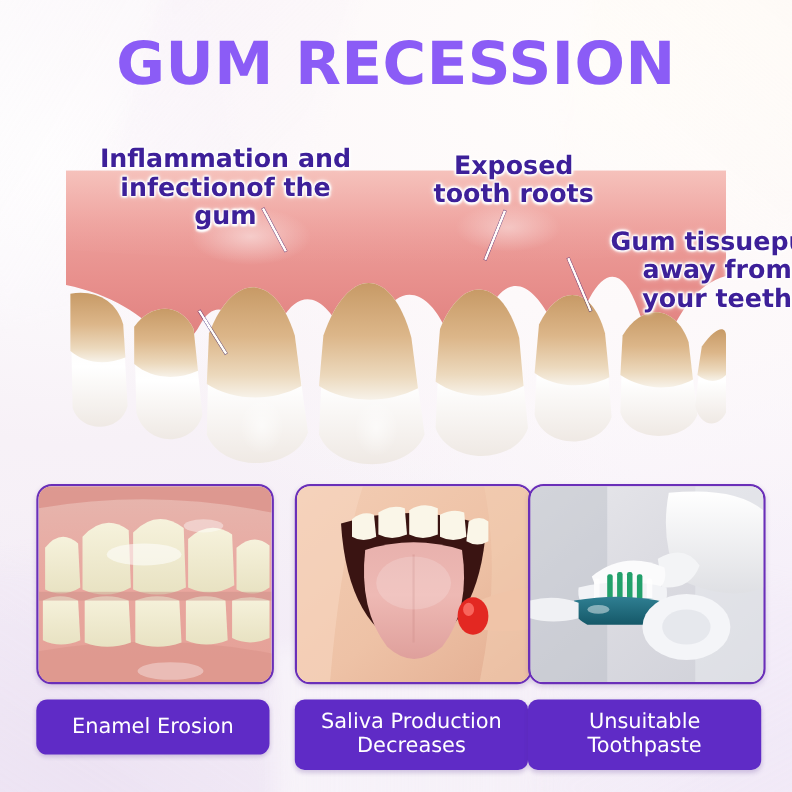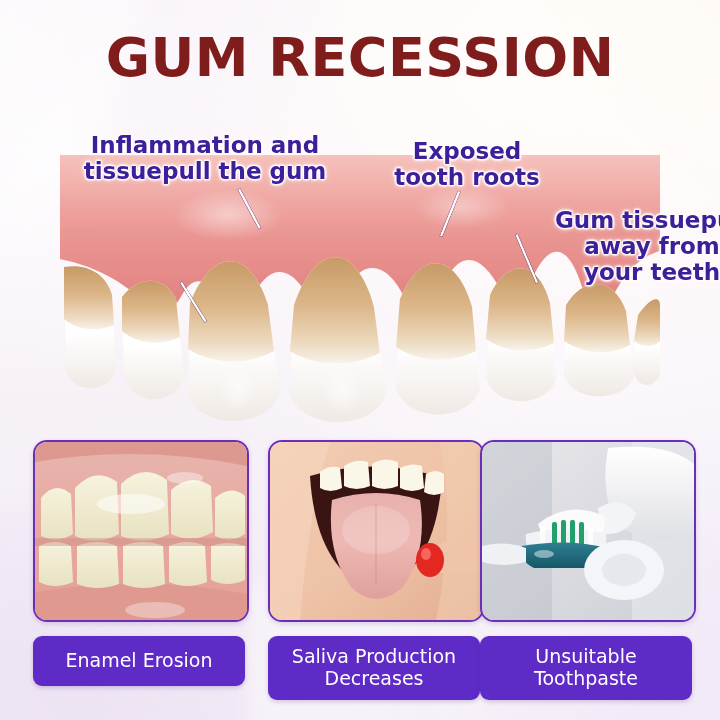--- a/index.html
+++ b/index.html
@@ -36,21 +36,21 @@
       background:linear-gradient(320deg,rgba(231,219,243,.5),rgba(255,255,255,0));
       transform:rotate(12deg);filter:blur(10px);}
   .s6{left:250px;bottom:-30px;width:240px;height:160px;
       background:linear-gradient(90deg,rgba(255,255,255,.8),rgba(240,232,246,.2));
       filter:blur(9px);}
 
   
   .title{
     position:absolute;left:0;right:0;top:26px;text-align:center;
     font-size:54px;font-weight:bold;letter-spacing:.5px;
-    color:#7f1d1d;
+    color:#8b5cf6;
     font-family:"DejaVu Sans","Liberation Sans",sans-serif;
   }
 
   
   .gum-wrap{position:absolute;left:60px;top:155px;width:600px;height:270px;}
   .gum-wrap svg{display:block;width:100%;height:100%;}
 
   
   .label{
     position:absolute;
@@ -87,21 +87,21 @@
   }
   .photo>svg{display:block;width:100%;height:100%;}
   .badge{
     margin-top:14px;background:#5f2bc6;border-radius:9px;
     color:#ffffff;text-align:center;
     font-size:19px;line-height:1.15;font-weight:normal;
     padding:10px 6px;white-space:pre-line;
     font-family:"DejaVu Sans","Liberation Sans",sans-serif;
     box-shadow:0 2px 4px rgba(80,40,140,.22);
   }
-  .badge.one-line{padding:14px 6px;}
+  .badge.one-line{padding:14px 6px;border-radius:10px;}
 </style>
 </head>
 <body>
 
 <div id="stage">
 
   <div class="bg-base"></div>
   <div class="bg-shard s1"></div>
   <div class="bg-shard s2"></div>
   <div class="bg-shard s3"></div>
@@ -202,21 +202,21 @@
       </g>
     </svg>
   </div>
 
   <div class="leader" style="left:240px;top:189px;width:44px;transform:rotate(62deg);"></div>
   <div class="leader" style="left:182px;top:282px;width:46px;transform:rotate(58deg);"></div>
   <div class="leader" style="left:460px;top:192px;width:48px;transform:rotate(112deg);"></div>
   <div class="leader" style="left:536px;top:283px;width:52px;transform:rotate(-113deg);"></div>
 
   <div class="label lbl-inflammation">Inflammation and
-tissuepull the gum</div>
+infectionof the gum</div>
   <div class="label lbl-exposed">Exposed
 tooth roots</div>
   <div class="label lbl-pullaway">Gum tissuepull
 away from
 your teeth</div>
 
   <div class="cards">
 
     <div class="card card-1">
       <div class="photo">

